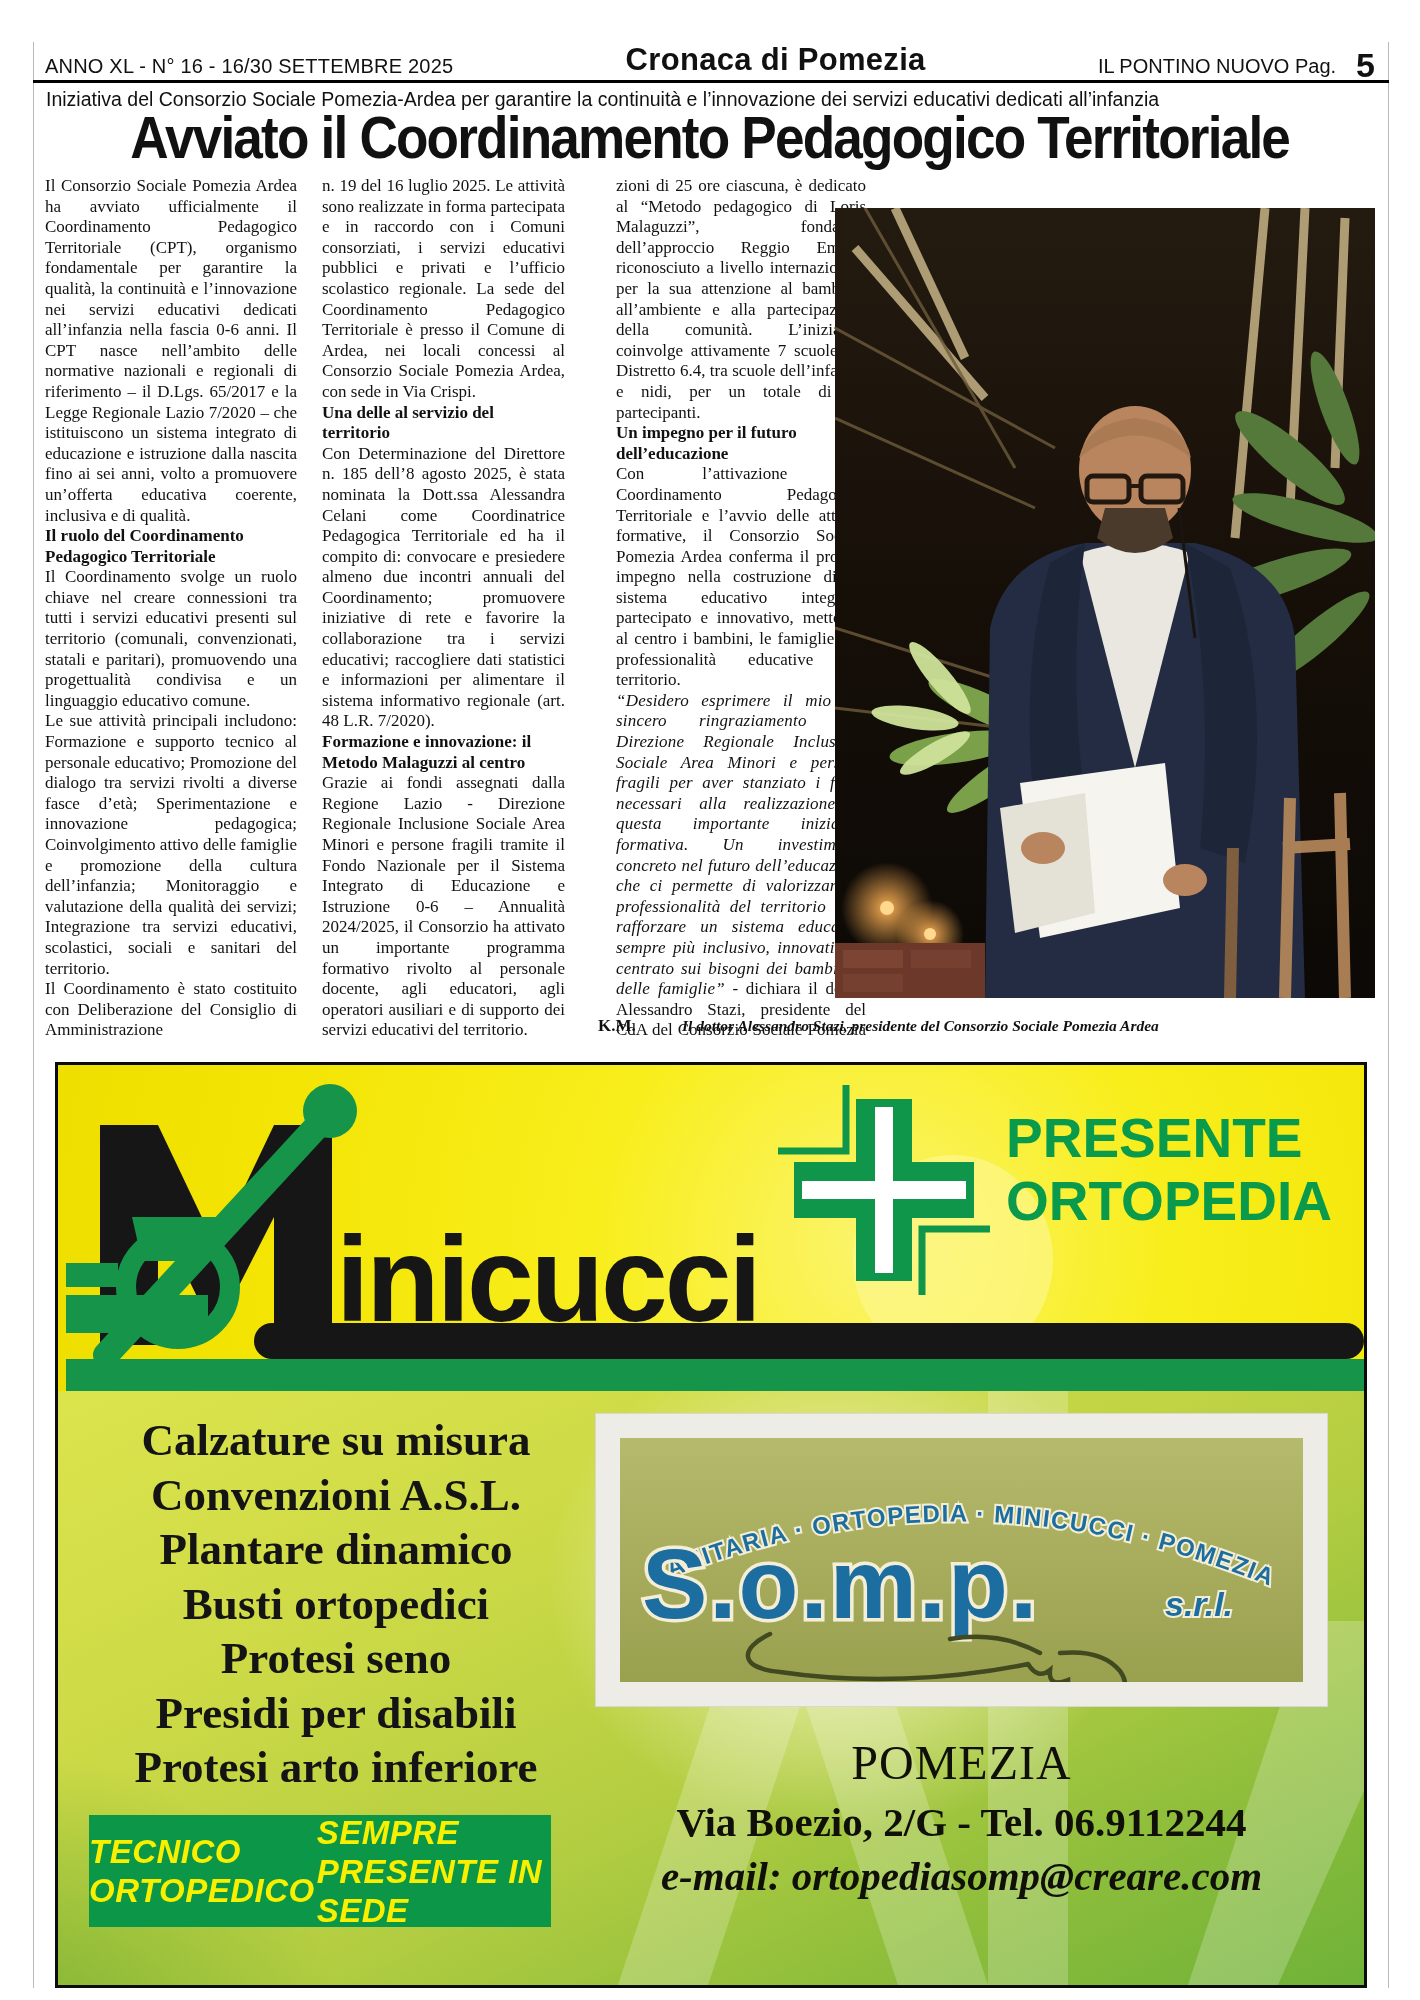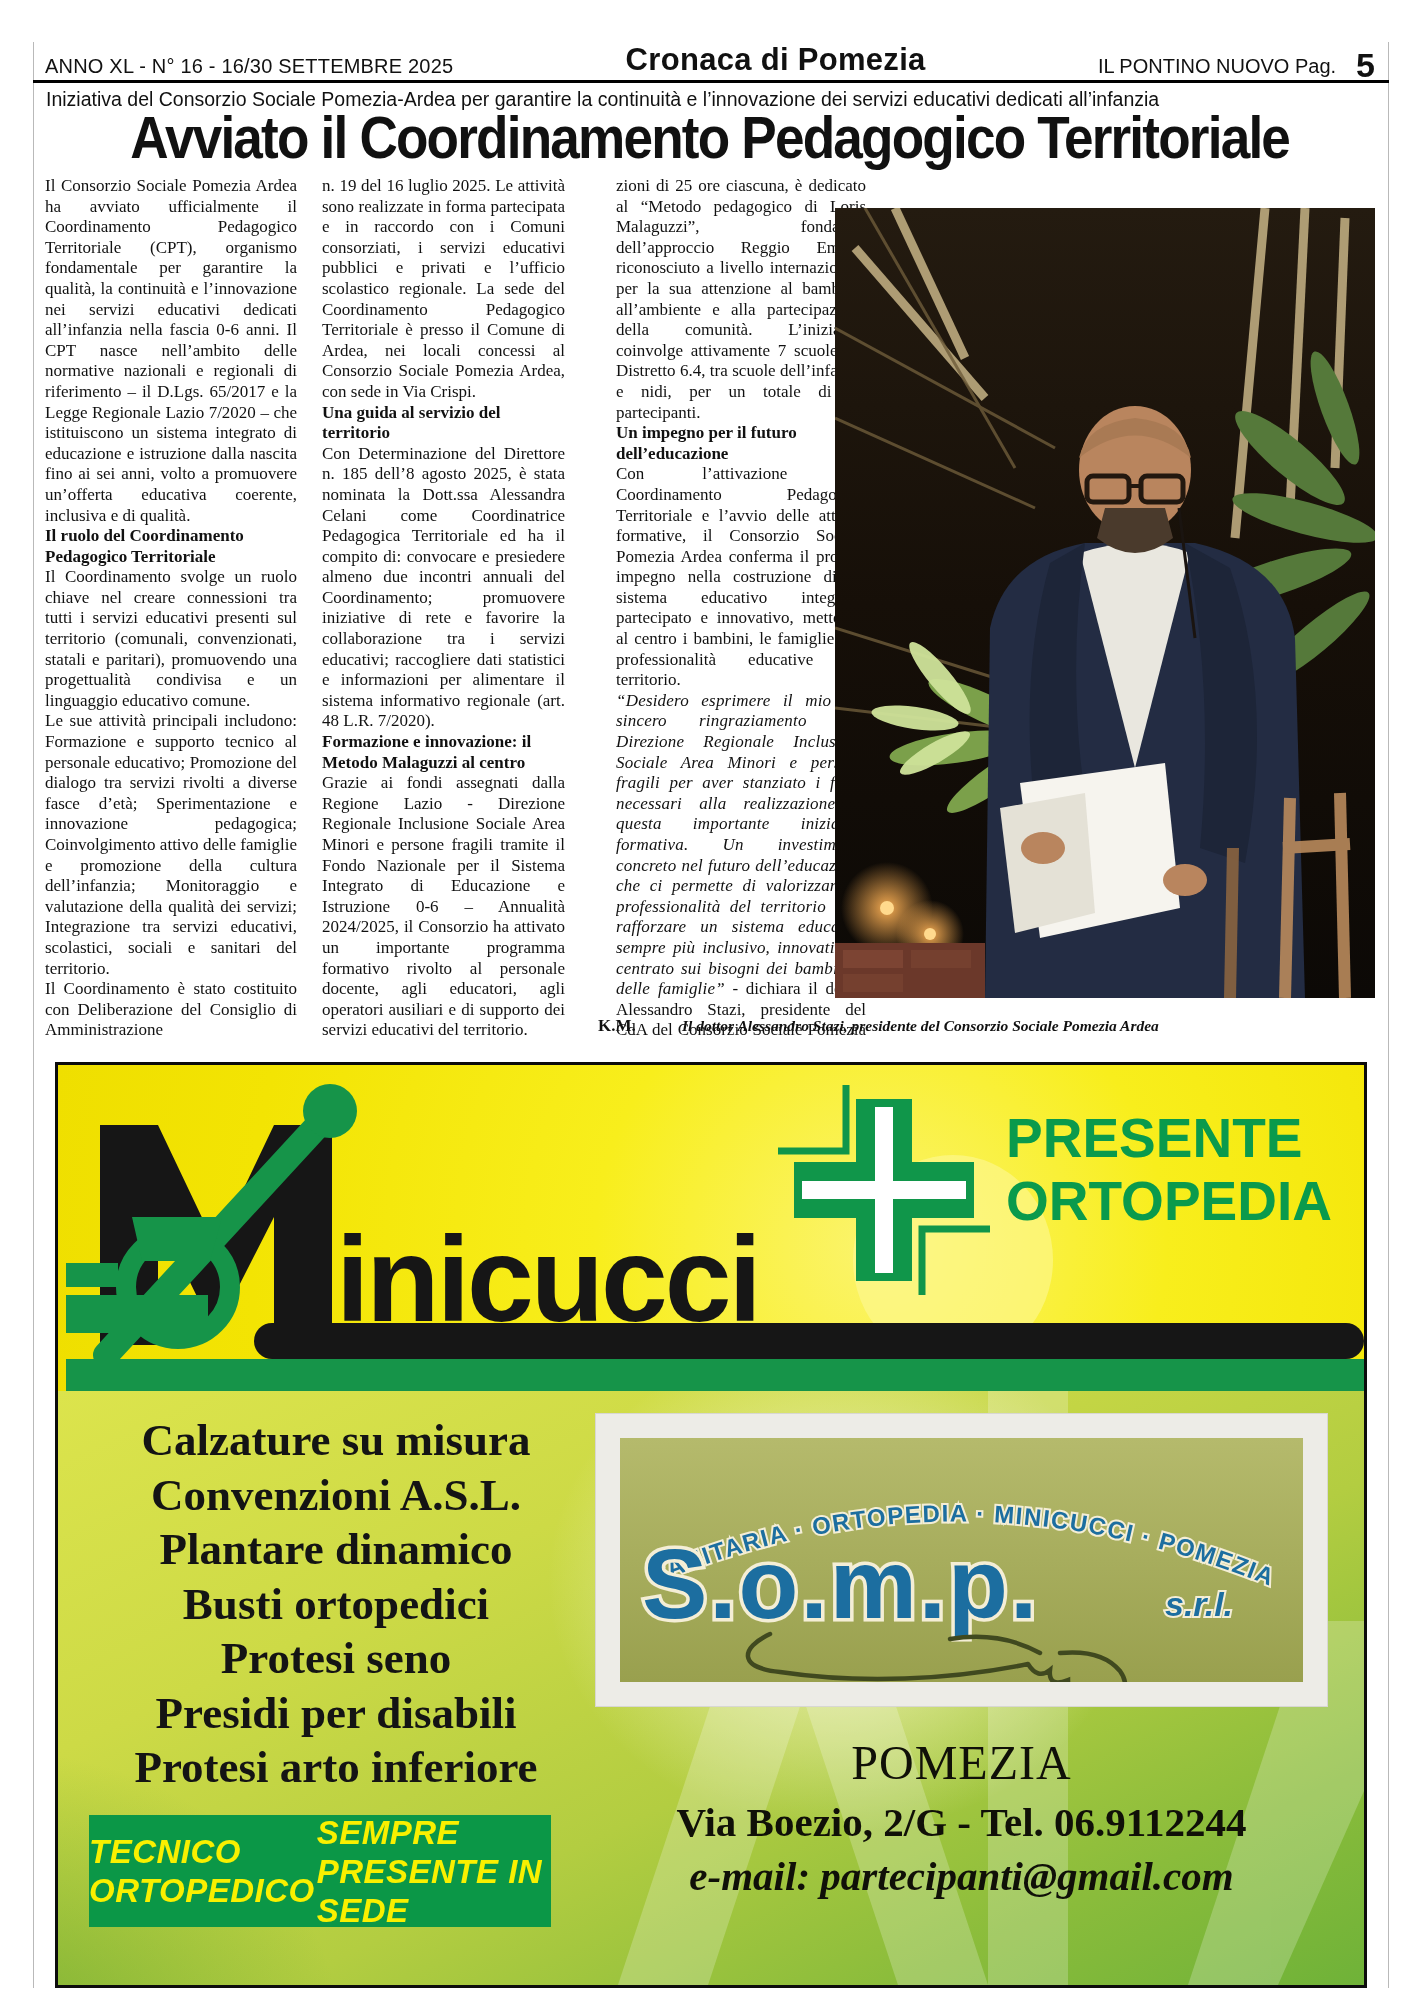--- a/index.html
+++ b/index.html
@@ -72,21 +72,21 @@
 
   <div class="col" id="col1">
       <p class="b-p">Il Consorzio Sociale Pomezia Ardea ha avviato ufficialmente il Coordinamento Pedagogico Territoriale (CPT), organismo fondamentale per garantire la qualità, la continuità e l’innovazione nei servizi educativi dedicati all’infanzia nella fascia 0-6 anni. Il CPT nasce nell’ambito delle normative nazionali e regionali di riferimento – il D.Lgs. 65/2017 e la Legge Regionale Lazio 7/2020 – che istituiscono un sistema integrato di educazione e istruzione dalla nascita fino ai sei anni, volto a promuovere un’offerta educativa coerente, inclusiva e di qualità.</p>
       <p class="b-h">Il ruolo del Coordinamento Pedagogico Territoriale</p>
       <p class="b-p">Il Coordinamento svolge un ruolo chiave nel creare connessioni tra tutti i servizi educativi presenti sul territorio (comunali, convenzionati, statali e paritari), promuovendo una progettualità condivisa e un linguaggio educativo comune.</p>
       <p class="b-p">Le sue attività principali includono: Formazione e supporto tecnico al personale educativo; Promozione del dialogo tra servizi rivolti a diverse fasce d’età; Sperimentazione e innovazione pedagogica; Coinvolgimento attivo delle famiglie e promozione della cultura dell’infanzia; Monitoraggio e valutazione della qualità dei servizi; Integrazione tra servizi educativi, scolastici, sociali e sanitari del territorio.</p>
       <p class="b-p">Il Coordinamento è stato costituito con Deliberazione del Consiglio di Amministrazione</p>
     </div>
   <div class="col" id="col2">
       <p class="b-p">n. 19 del 16 luglio 2025. Le attività sono realizzate in forma partecipata e in raccordo con i Comuni consorziati, i servizi educativi pubblici e privati e l’ufficio scolastico regionale. La sede del Coordinamento Pedagogico Territoriale è presso il Comune di Ardea, nei locali concessi al Consorzio Sociale Pomezia Ardea, con sede in Via Crispi.</p>
-      <p class="b-h">Una guida al servizio del territorio</p>
+      <p class="b-h">Una delle al servizio del territorio</p>
       <p class="b-p">Con Determinazione del Direttore n. 185 dell’8 agosto 2025, è stata nominata la Dott.ssa Alessandra Celani come Coordinatrice Pedagogica Territoriale ed ha il compito di: convocare e presiedere almeno due incontri annuali del Coordinamento; promuovere iniziative di rete e favorire la collaborazione tra i servizi educativi; raccogliere dati statistici e informazioni per alimentare il sistema informativo regionale (art. 48 L.R. 7/2020).</p>
       <p class="b-h">Formazione e innovazione: il Metodo Malaguzzi al centro</p>
       <p class="b-p">Grazie ai fondi assegnati dalla Regione Lazio - Direzione Regionale Inclusione Sociale Area Minori e persone fragili tramite il Fondo Nazionale per il Sistema Integrato di Educazione e Istruzione 0-6 – Annualità 2024/2025, il Consorzio ha attivato un importante programma formativo rivolto al personale docente, agli educatori, agli operatori ausiliari e di supporto dei servizi educativi del territorio.</p>
       <p class="b-p">Il corso, articolato in due edi-</p>
     </div>
   <div class="col" id="col3">
       <p class="b-p">zioni di 25 ore ciascuna, è dedicato al “Metodo pedagogico di Loris Malaguzzi”, fondatore dell’approccio Reggio Emilia, riconosciuto a livello internazionale per la sua attenzione al bambino, all’ambiente e alla partecipazione della comunità. L’iniziativa coinvolge attivamente 7 scuole del Distretto 6.4, tra scuole dell’infanzia e nidi, per un totale di 48 partecipanti.</p>
       <p class="b-h">Un impegno per il futuro dell’educazione</p>
       <p class="b-p">Con l’attivazione del Coordinamento Pedagogico Territoriale e l’avvio delle attività formative, il Consorzio Sociale Pomezia Ardea conferma il proprio impegno nella costruzione di un sistema educativo integrato, partecipato e innovativo, mettendo al centro i bambini, le famiglie e le professionalità educative del territorio.</p>
       <p class="b-q"><i>“Desidero esprimere il mio più sincero ringraziamento alla Direzione Regionale Inclusione Sociale Area Minori e persone fragili per aver stanziato i fondi necessari alla realizzazione di questa importante iniziativa formativa. Un investimento concreto nel futuro dell’educazione che ci permette di valorizzare le professionalità del territorio e di rafforzare un sistema educativo sempre più inclusivo, innovativo e centrato sui bisogni dei bambini e delle famiglie”</i><span> - dichiara il dottor Alessandro Stazi, presidente del CdA del Consorzio Sociale Pomezia Ardea.</span></p>
@@ -257,17 +257,17 @@
           <text x="22" y="180" font-family="Liberation Sans, sans-serif" font-weight="bold" font-size="98" letter-spacing="2" fill="#1c6ea0" stroke="#f4eed6" stroke-width="7" paint-order="stroke">S.o.m.p.</text>
           <text x="545" y="178" font-family="Liberation Sans, sans-serif" font-weight="bold" font-style="italic" font-size="34" fill="#1c6ea0" stroke="#f4eed6" stroke-width="4" paint-order="stroke">s.r.l.</text>
           <path fill="none" stroke="#40491f" stroke-width="4.5" stroke-linecap="round" d="M150 196 C120 210 118 230 160 234 C240 246 330 242 408 226
                    M408 226 q10 16 22 6 q-2 18 18 10 q0 16 18 8 q2 14 18 5 q4 12 16 2 q10 -10 0 -24 q-18 -22 -60 -18
                    M420 215 q-40 -22 -90 -14"></path>
         </svg>
       </div>
       <div class="contact">
         <div class="c-city">POMEZIA</div>
         <div class="c-addr">Via Boezio, 2/G - Tel. 06.9112244</div>
-        <div class="c-mail">e-mail: partecipanti@gmail.com</div>
+        <div class="c-mail">e-mail: ortopediasomp@creare.com</div>
       </div>
     </div>
   </div>
 </div>
 
 </body></html>

